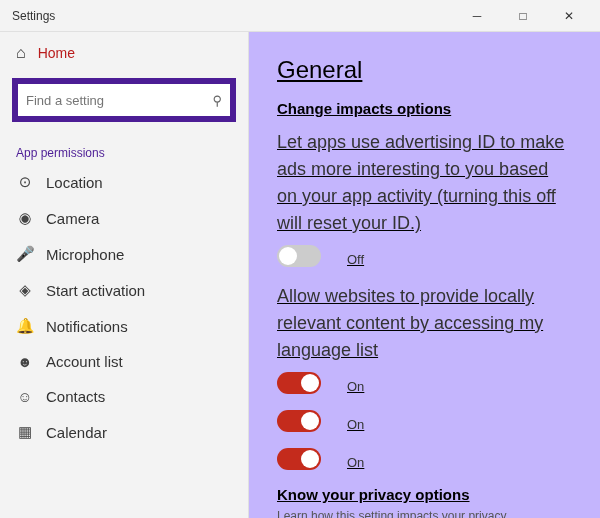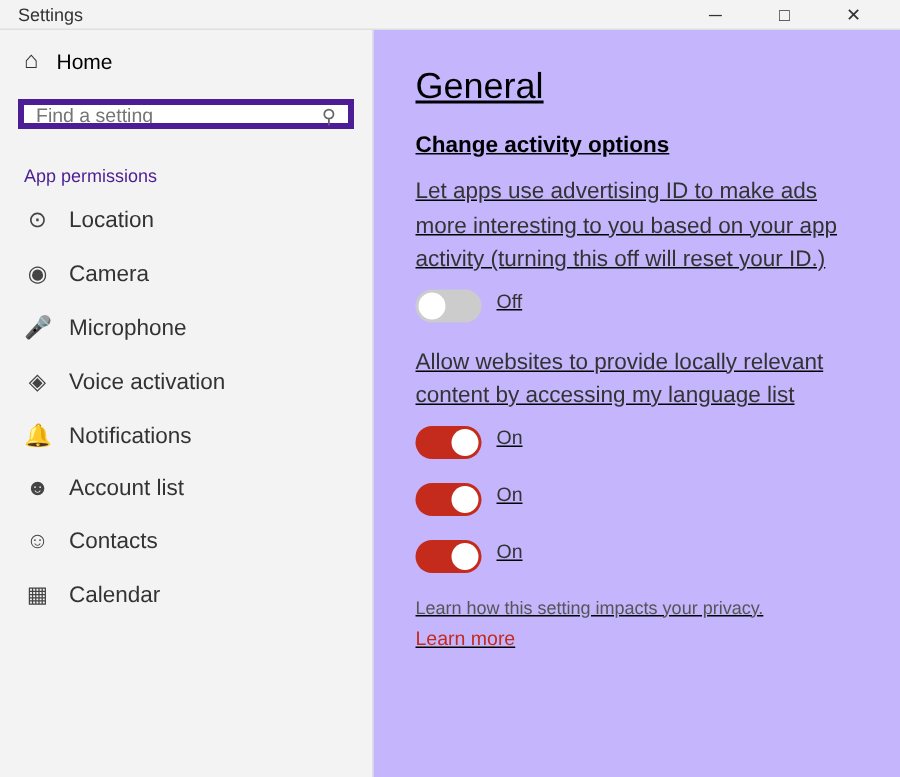--- a/index.html
+++ b/index.html
@@ -13,21 +13,21 @@
       display: flex;
       flex-direction: column;
     }
 
     
     .title-bar {
       display: flex;
       align-items: center;
       justify-content: space-between;
       background: #f3f3f3;
-      height: 20px;
+      height: 32px;
       padding: 0 8px 0 12px;
       border-bottom: 1px solid #e0e0e0;
       flex-shrink: 0;
     }
     .title-bar-title {
       font-size: 12px;
       color: #333;
     }
     .title-bar-controls {
       display: flex;
@@ -71,29 +71,30 @@
       padding: 12px 16px;
       cursor: pointer;
       background: transparent;
     }
     .sidebar-home-icon {
       font-size: 16px;
       color: #333;
     }
     .sidebar-home-label {
       font-size: 14px;
-      color: #000000;
+      color: #b91c1c;
     }
 
     .sidebar-search {
       margin: 4px 12px 12px 12px;
       display: flex;
-      border: 4px solid #4c1d95;
+      align-items: center;
+      border: 6px solid #4c1d95;
       background: #fff;
-      height: 20px;
+      height: 44px;
       padding: 0 8px;
     }
     .sidebar-search input {
       flex: 1;
       border: none;
       outline: none;
       font-size: 13px;
       background: transparent;
       color: #333;
     }
@@ -152,31 +153,31 @@
 
     .section-heading {
       font-size: 15px;
       font-weight: 600;
       color: #000;
       margin-bottom: 12px;
       margin-top: 8px;
     }
 
     .option-text {
-      font-size: 15px;
+      font-size: 18px;
       color: #333;
       line-height: 1.5;
       margin-bottom: 8px;
       max-width: 320px;
     }
 
     .toggle-row {
       display: flex;
-      align-items: flex-start;
-      gap: 10px;
+      align-items: flex-end;
+      gap: 26px;
       margin-bottom: 16px;
     }
 
     .toggle-label {
       font-size: 13px;
       color: #333;
     }
 
     
     .toggle {
@@ -272,21 +273,21 @@
     <div class="sidebar-item">
       <span class="sidebar-item-icon">◉</span>
       <span class="sidebar-item-label">Camera</span>
     </div>
     <div class="sidebar-item">
       <span class="sidebar-item-icon">🎤</span>
       <span class="sidebar-item-label">Microphone</span>
     </div>
     <div class="sidebar-item">
       <span class="sidebar-item-icon">◈</span>
-      <span class="sidebar-item-label">Voice activation</span>
+      <span class="sidebar-item-label">Start activation</span>
     </div>
     <div class="sidebar-item">
       <span class="sidebar-item-icon">🔔</span>
       <span class="sidebar-item-label">Notifications</span>
     </div>
     <div class="sidebar-item">
       <span class="sidebar-item-icon">☻</span>
       <span class="sidebar-item-label">Account list</span>
     </div>
     <div class="sidebar-item">
@@ -297,21 +298,21 @@
       <span class="sidebar-item-icon">▦</span>
       <span class="sidebar-item-label">Calendar</span>
     </div>
   </div>
 
   <div class="divider"></div>
 
   <div class="content">
     <h1 class="content-title">General</h1>
 
-    <div class="section-heading">Change activity options</div>
+    <div class="section-heading">Change impacts options</div>
 
     <p class="option-text">Let apps use advertising ID to make ads more interesting to you based on your app activity (turning this off will reset your ID.)</p>
     <div class="toggle-row">
       <div class="toggle off"></div>
       <span class="toggle-label">Off</span>
     </div>
 
     <p class="option-text">Allow websites to provide locally relevant content by accessing my language list</p>
     <div class="toggle-row">
       <div class="toggle on"></div>
@@ -322,18 +323,19 @@
       <div class="toggle on"></div>
       <span class="toggle-label">On</span>
     </div>
 
     <div class="toggle-row">
       <div class="toggle on"></div>
       <span class="toggle-label">On</span>
     </div>
 
     <div class="know-section">
+      <div class="know-heading">Know your privacy options</div>
       <p class="know-desc">Learn how this setting impacts your privacy.</p>
       <a class="link-text">Learn more</a>
 
     </div>
   </div>
 </div>
 
 </body></html>

